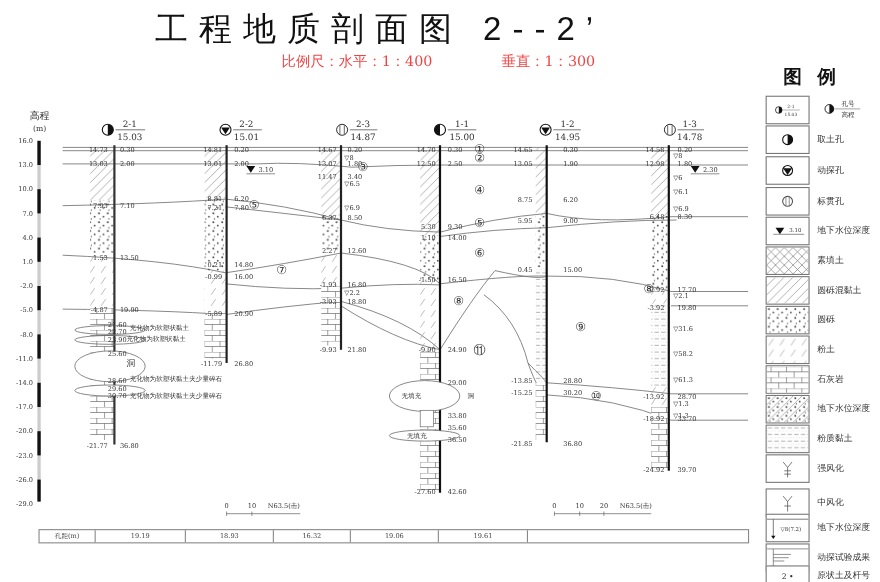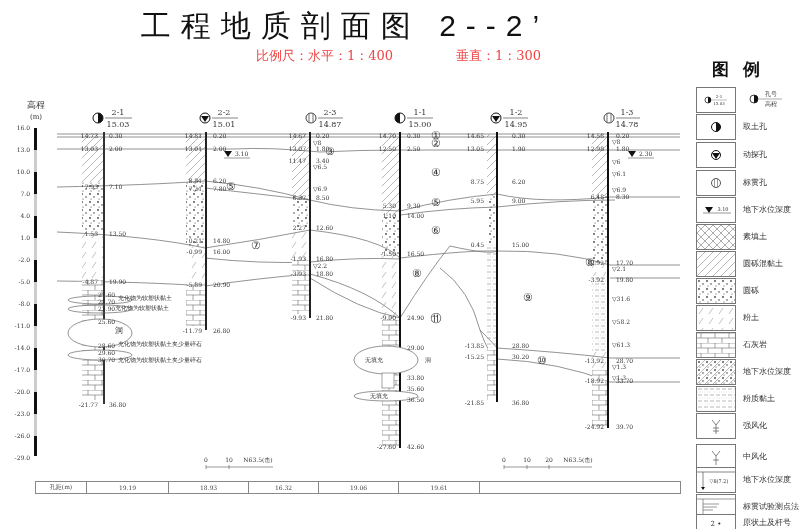--- a/index.html
+++ b/index.html
@@ -546,21 +546,21 @@
       </div>
     <span class="legend-label">地下水位深度</span>
   </div>
   <div class="legend-item" style="top:494px">
     <div class="legend-box">
         <svg width="38" height="24">
           <path d="M0,4 H38 M6,4 V20 M6,9 H22 M6,12 H20 M6,15 H16" stroke="#555" stroke-width="0.6"></path>
           <path d="M4,19 L8,19 L6,22 Z" fill="#111"></path>
         </svg>
       </div>
-    <span class="legend-label">标贯试验测点法</span>
+    <span class="legend-label">动探试验成果</span>
   </div>
   <div class="legend-item" style="top:514px;height:15px">
     <div class="legend-box" style="height:15px">
         <svg width="38" height="15">
           <text x="19" y="11" font-size="7" text-anchor="middle" class="t">2 •</text>
         </svg>
       </div>
     <span class="legend-label" style="top:3px">原状土及杆号</span>
   </div>
 </div>

